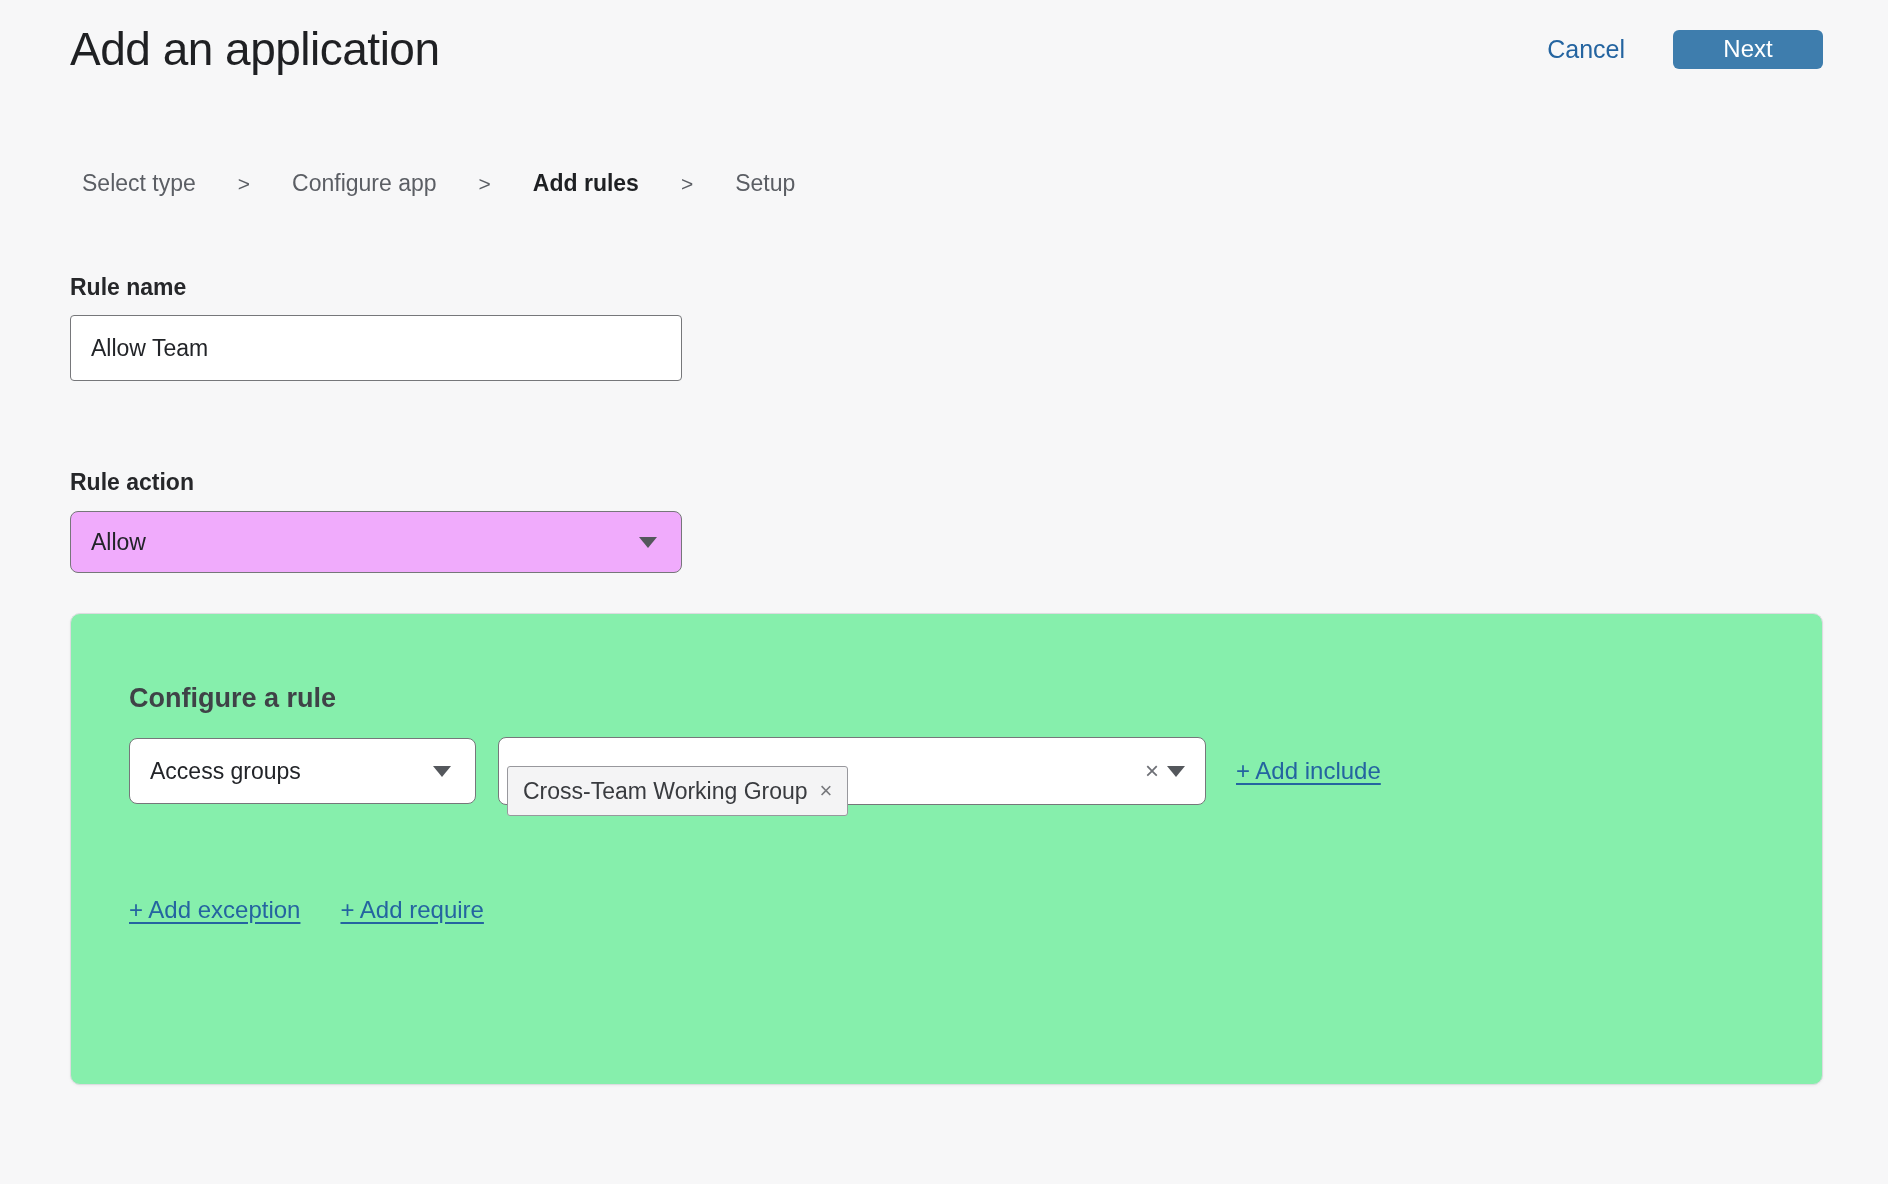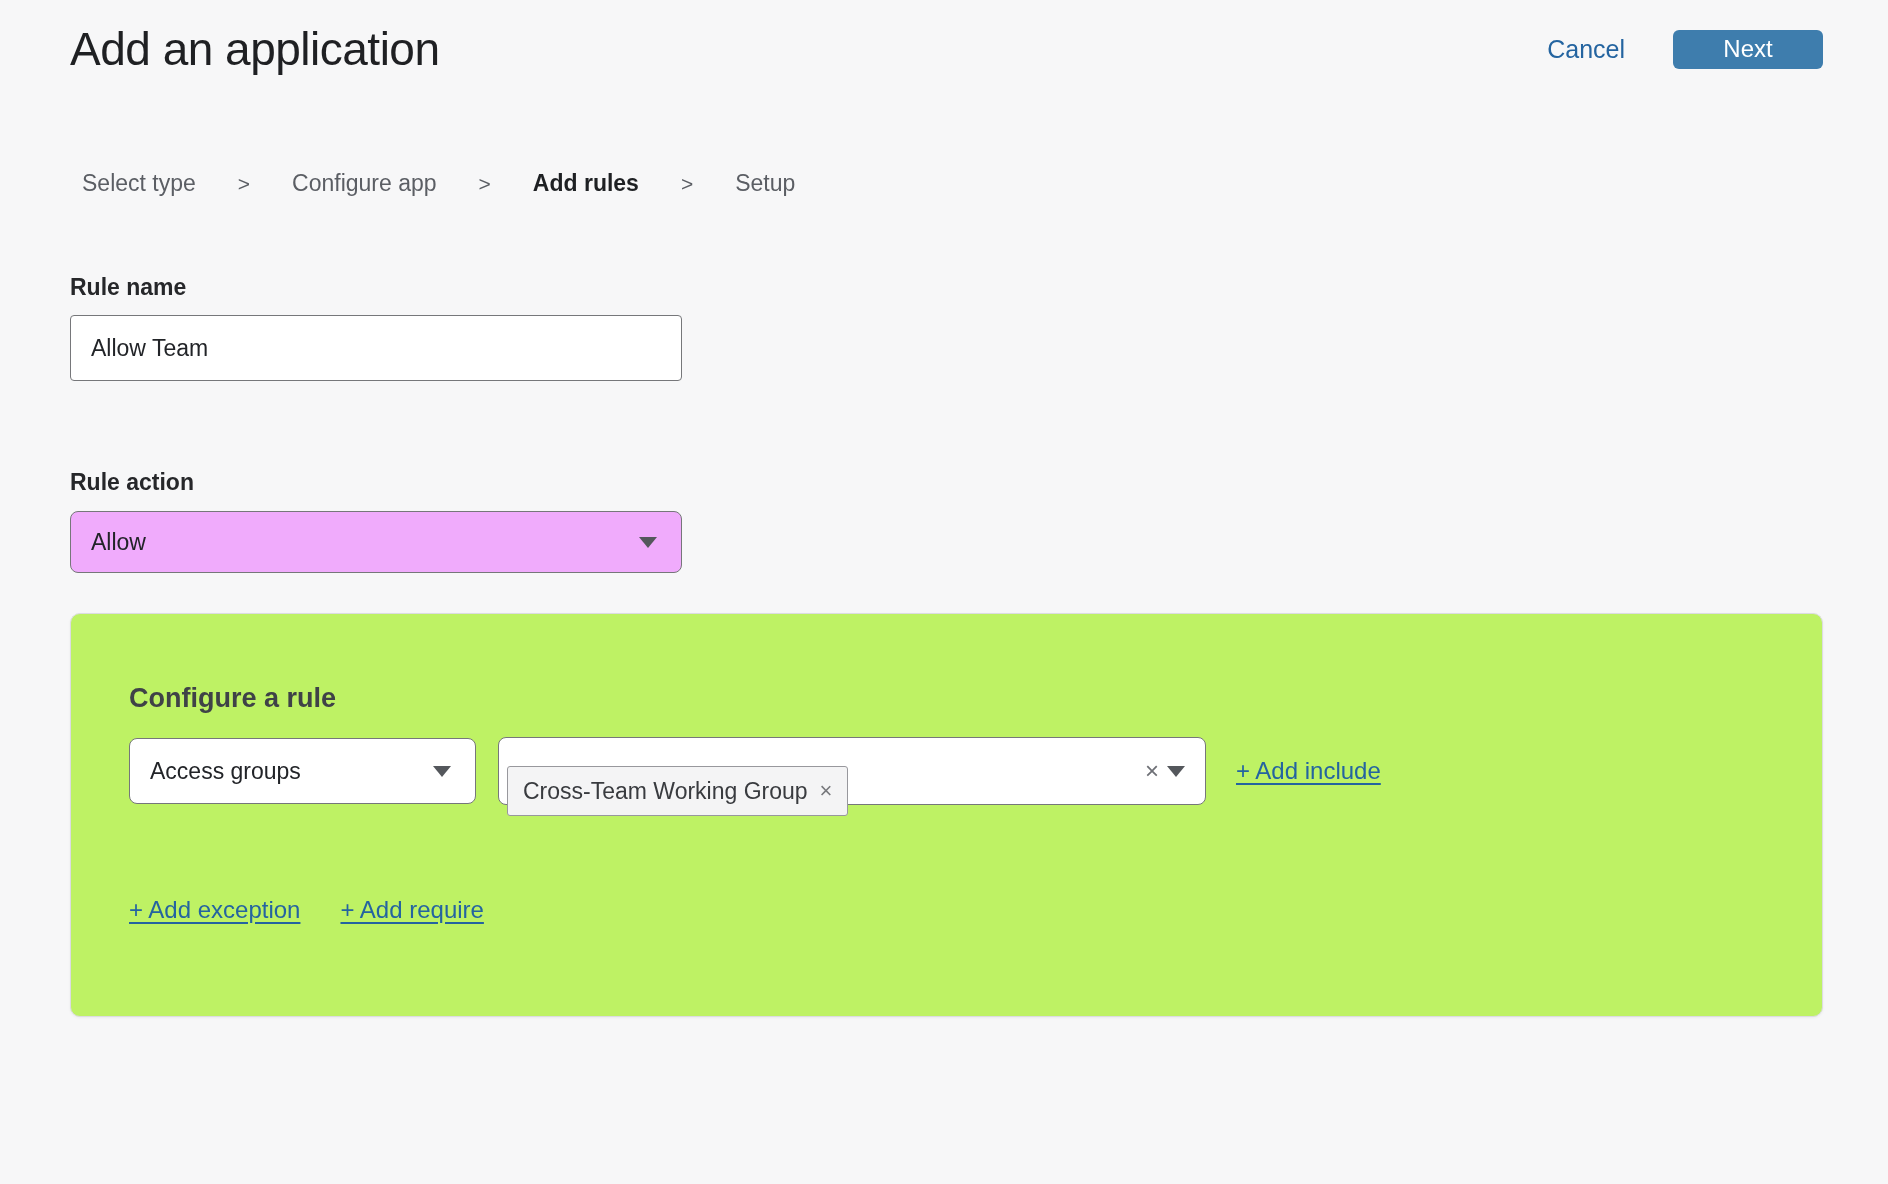--- a/index.html
+++ b/index.html
@@ -64,22 +64,22 @@
   .chevron {
     position:absolute; right:24px; top:50%; margin-top:-5px;
     width:0; height:0;
     border-left:9px solid transparent; border-right:9px solid transparent;
     border-top:11px solid #54575c;
   }
 
   
   .card {
     margin:40px 65px 0 70px;
-    width:1753px; height:404px;
-    background:#bef264;
+    width:1753px; height:472px;
+    background:#86efac;
     border:1px solid #dcdce0; border-radius:10px;
     box-shadow:0 1px 3px rgba(0,0,0,0.05);
     padding:68px 60px 18px 58px;
   }
   .card-heading { font-size:27px; font-weight:700; color:#3f4247; line-height:32px; }
   .include-label { margin-top:50px; }
 
   .include-row { margin-top:23px; display:flex; align-items:center; }
   .selector-select {
     position:relative; width:347px; height:66px;

